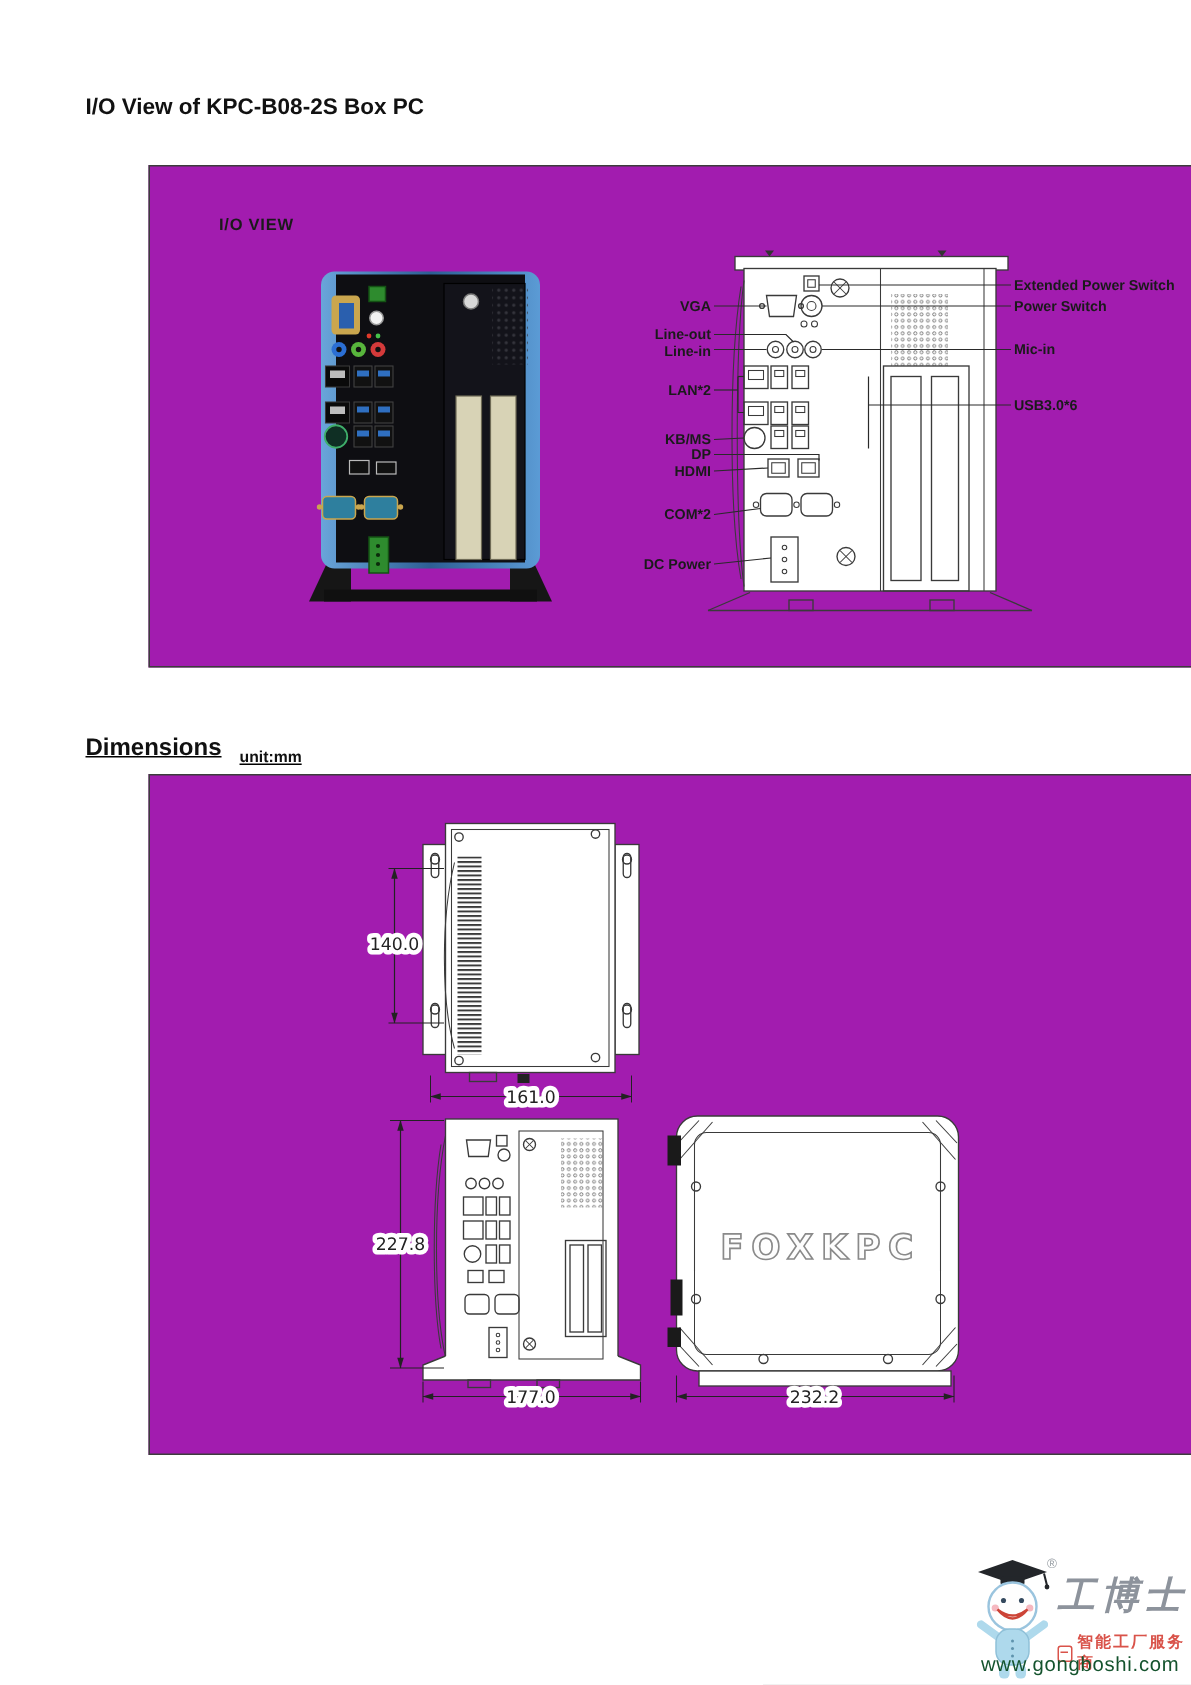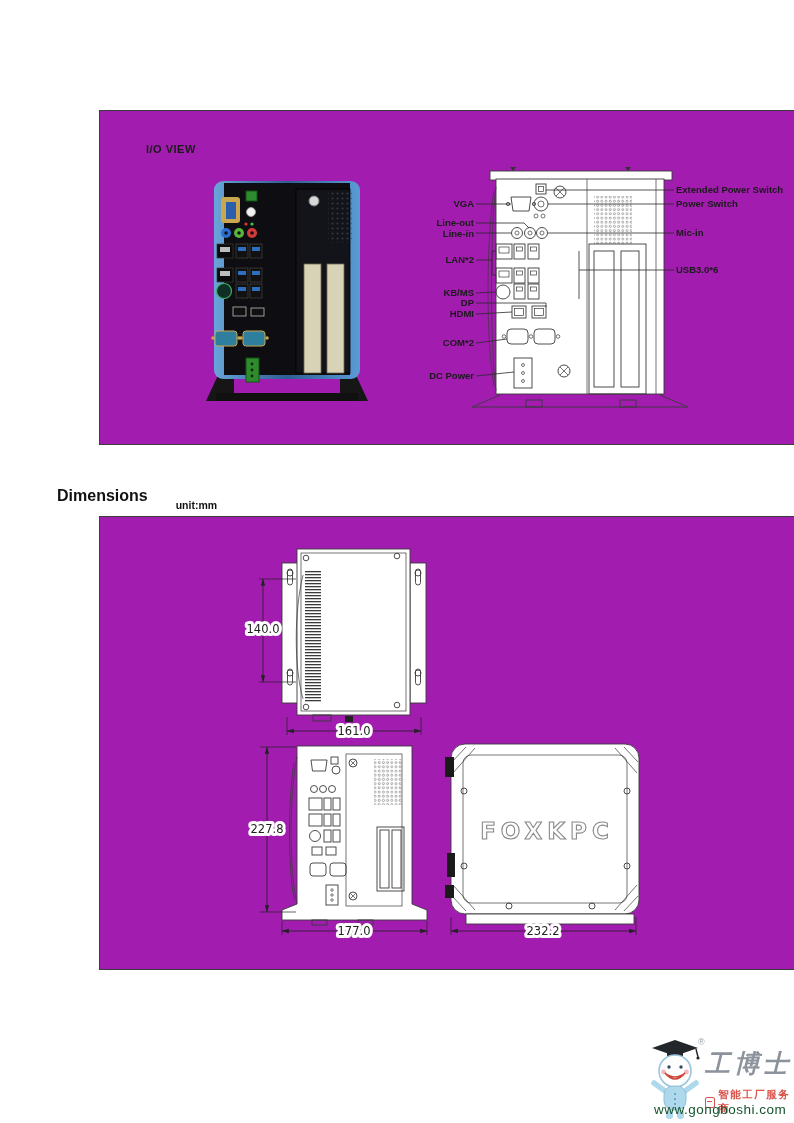--- a/index.html
+++ b/index.html
@@ -2,21 +2,21 @@
 <html><head>
 <meta charset="utf-8">
 <style>
   html,body{margin:0;padding:0;background:#e8e8e8;}
   .page{position:relative;width:794px;height:1123px;background:#ffffff;margin:0 auto;
         font-family:"Liberation Sans",sans-serif;overflow:hidden;}
   .title{position:absolute;left:57px;top:63px;font-size:15px;font-weight:bold;color:#111;margin:0;}
   .figbox{position:absolute;border:1px solid #3c3c3c;background:#a21caf;margin-left:48px;}
   #fig1{left:51px;top:110px;width:695px;height:333px;}
   #fig2{left:51px;top:516px;width:695px;height:452px;}
-  .dimhead{position:absolute;left:57px;top:487px;display:flex;align-items:flex-start;gap:28px;}
+  .dimhead{position:absolute;left:57px;top:487px;display:flex;align-items:center;gap:12px;text-decoration:underline;}
   .dimhead .h{font-size:16px;font-weight:bold;color:#111;}
   .dimhead .u{font-size:10.5px;font-weight:bold;color:#111;margin-top:12px;}
   svg{display:block;}
   .cap{font:bold 11px "Liberation Sans",sans-serif;fill:#1a1a1a;letter-spacing:.5px;}
   .plabel{font:bold 9.5px "Liberation Sans",sans-serif;fill:#1a1a1a;}
   .dimtext{font:11.5px "DejaVu Sans",sans-serif;fill:#222;paint-order:stroke;stroke:#fff;
            stroke-width:6px;stroke-linejoin:round;}
   .foxlogo{font:bold 23px "DejaVu Sans",sans-serif;letter-spacing:5px;fill:#fdfdfd;stroke:#8a8a8a;stroke-width:1.1px;}
   .ln{stroke:#3a3a3a;stroke-width:.9;fill:none;}
   .lnf{stroke:#3a3a3a;stroke-width:.9;fill:#fff;}
@@ -34,20 +34,21 @@
                      display:inline-block;position:relative;}
   .brandbox .tagicon::after{content:"";position:absolute;left:1px;top:3px;width:5px;height:1.5px;background:#d9534a;}
   .brandbox .tagline{font-size:10.5px;letter-spacing:1.5px;color:#d9534a;font-weight:bold;}
   .brandbox .url{position:absolute;left:6px;top:69px;font-size:13.5px;letter-spacing:.5px;color:#14532d;}
 </style>
 </head>
 <body>
 
 <div class="page">
 
+  <h1 class="title">I/O View of KPC-B08-2S Box PC</h1>
 
   <div class="figbox" id="fig1">
     <svg width="695" height="333" viewBox="0 0 695 333">
       <defs>
         <marker id="arrow" viewBox="0 0 10 10" refX="9.5" refY="5" markerWidth="11" markerHeight="9" orient="auto-start-reverse">
           <path d="M0,2 L10,5 L0,8 Z" fill="#222"></path>
         </marker>
         <pattern id="ventL" width="4.2" height="4.2" patternUnits="userSpaceOnUse">
           <circle cx="2" cy="2" r="1" fill="none" stroke="#555" stroke-width=".5"></circle>
         </pattern>

